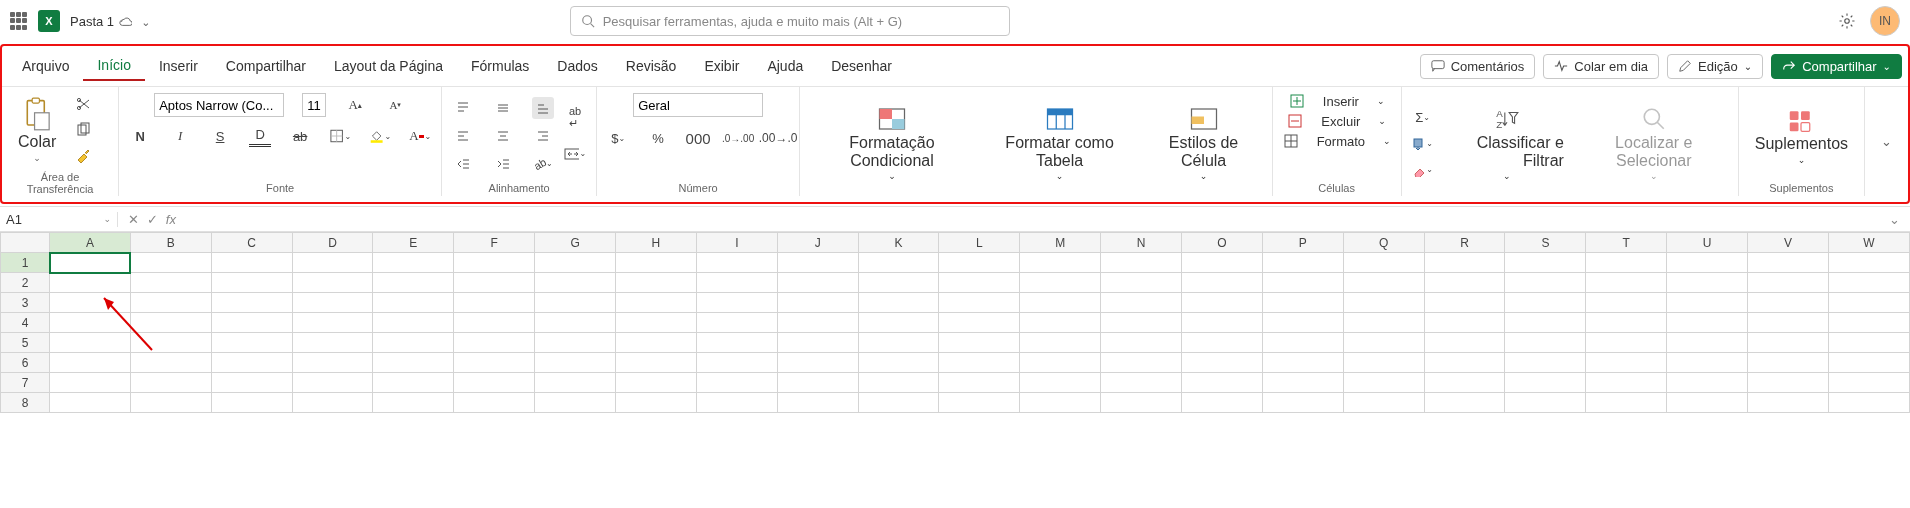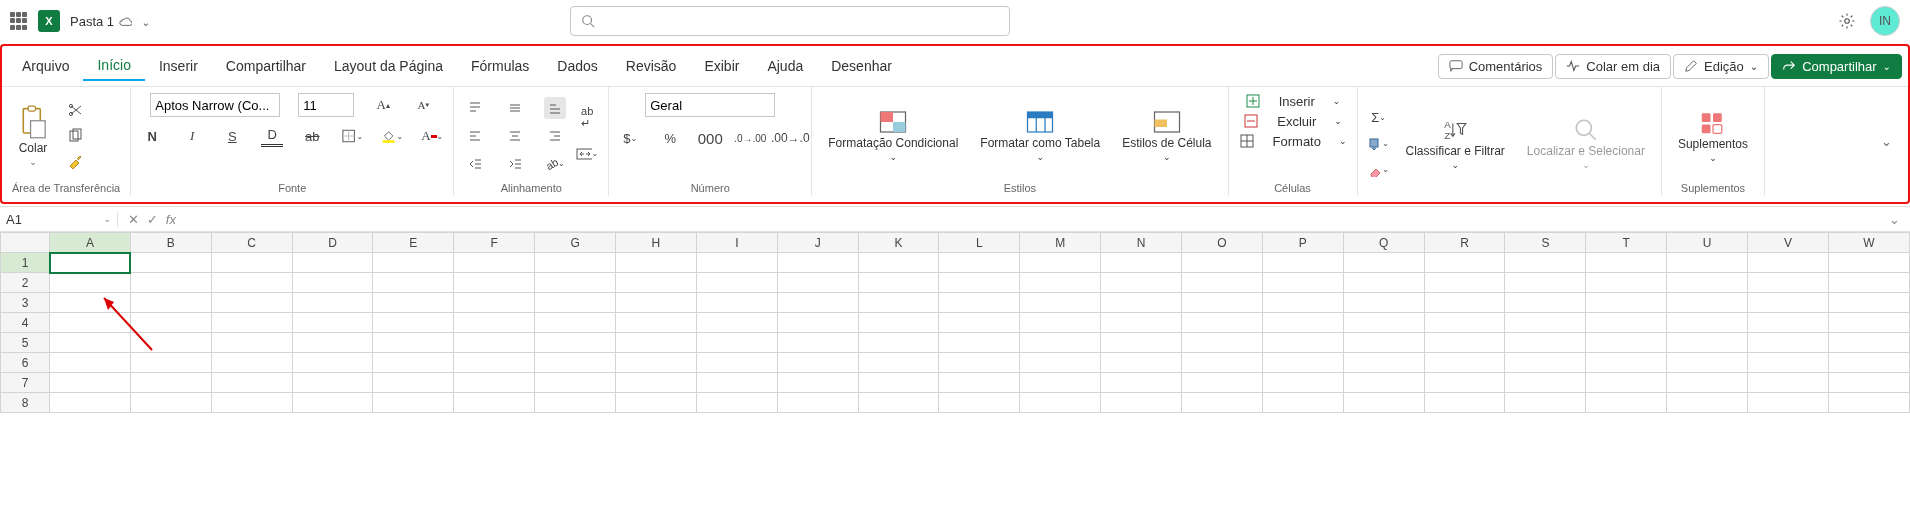--- a/index.html
+++ b/index.html
@@ -7,38 +7,38 @@
 
 
 .titlebar { display: flex; align-items: center; height: 42px; padding: 0 10px; gap: 10px; }
 .app-launcher { width: 18px; height: 18px; display: flex; flex-wrap: wrap; gap: 1px; cursor: pointer; }
 .app-launcher span { width: 5px; height: 5px; background: #666; border-radius: 1px; }
 .xl-icon { width: 22px; height: 22px; background: #107c41; color: #fff; font-size: 11px; font-weight: bold; display: flex; align-items: center; justify-content: center; border-radius: 3px; }
 .doc-title-chevron { color: #666; font-size: 11px; margin-left: 6px; }
 .search-box { margin: 0 auto; width: 440px; height: 30px; border: 1px solid #c7c7c7; border-radius: 4px; display: flex; align-items: center; padding: 0 10px; color: #888; gap: 8px; }
 .titlebar-right { margin-left: auto; display: flex; align-items: center; gap: 14px; }
 .gear { color: #555; }
-.avatar { width: 30px; height: 30px; border: 1px solid #ccc; border-radius: 50%; display: flex; align-items: center; justify-content: center; font-size: 12px; color: #555; background: #5eead4; }
+.avatar { width: 30px; height: 30px; border: 1px solid #ccc; border-radius: 50%; display: flex; align-items: center; justify-content: center; font-size: 12px; color: #555; background: #fdba74; }
 
 
 .tabbar-wrap { border: 2px solid #e11; border-radius: 4px; margin: 2px 0; padding-bottom: 6px; }
 .tabbar { display: flex; align-items: center; height: 40px; padding: 0 6px; }
 .tab { padding: 6px 14px; font-size: 14px; cursor: pointer; }
-.tab.active { border-bottom: 2px solid #0ea5e9; color: #107c41; }
-.tabbar-right { margin-left: auto; display: flex; gap: 2px; }
+.tab.active { border-bottom: 2px solid #b91c1c; color: #107c41; }
+.tabbar-right { margin-left: auto; display: flex; gap: 8px; }
 .pill { border: 1px solid #c7c7c7; border-radius: 4px; padding: 4px 10px; display: flex; align-items: center; gap: 6px; font-size: 13px; cursor: pointer; background: #fff; }
 .pill.green { background: #107c41; color: #fff; border-color: #107c41; }
 
 
 .ribbon { display: flex; align-items: stretch; height: 110px; border-top: 1px solid #e4e4e4; }
 .group { display: flex; flex-direction: column; border-right: 1px solid #e4e4e4; padding: 6px 10px 2px 10px; }
 .group-body { flex: 1; display: flex; align-items: center; gap: 10px; }
 .group-label { text-align: center; font-size: 11px; color: #666; padding-top: 4px; }
 .icobtn { display: flex; flex-direction: column; align-items: center; gap: 2px; cursor: pointer; padding: 2px 6px; }
-.icobtn .lbl { font-size: 12px; }
+.icobtn .lbl { font-size: 16px; }
 .mini { width: 22px; height: 22px; display: flex; align-items: center; justify-content: center; cursor: pointer; color: #444; }
 .col { display: flex; flex-direction: column; gap: 4px; }
 .row { display: flex; align-items: center; gap: 18px; }
 select, .selbox { border: 1px solid #c7c7c7; height: 24px; padding: 0 4px; font-size: 13px; background: #fff; }
 svg { display: block; }
 .ribbon-expand { margin-left: auto; display: flex; align-items: center; padding: 0 16px; color: #666; cursor: pointer; }
 
 
 .formulabar { display: flex; align-items: center; height: 26px; border-top: 1px solid #e0e0e0; border-bottom: 1px solid #e0e0e0; }
 .namebox { width: 118px; border-right: 1px solid #e0e0e0; padding: 0 6px; display: flex; align-items: center; justify-content: space-between; }
@@ -81,20 +81,21 @@
     <svg width="14" height="14" viewBox="0 0 16 16" style="display:inline;vertical-align:-2px">
         <path d="M4 9a3 3 0 013-3 4 4 0 017 2 2.5 2.5 0 01-.5 5H5a3 3 0 01-1-5.8" fill="none" stroke="#555" stroke-width="1"></path>
       </svg>
     <span class="doc-title-chevron">⌄</span>
   </div>
   <div class="search-box">
     <svg width="14" height="14" viewBox="0 0 16 16">
         <circle cx="7" cy="7" r="5" fill="none" stroke="#888" stroke-width="1.3"></circle>
         <line x1="11" y1="11" x2="15" y2="15" stroke="#888" stroke-width="1.3"></line>
       </svg>
+    <span style="color:#888">Pesquisar ferramentas, ajuda e muito mais (Alt + G)</span>
   </div>
   <div class="titlebar-right">
     <svg width="18" height="18" viewBox="0 0 24 24" class="gear">
         <circle cx="12" cy="12" r="3" fill="none" stroke="#555" stroke-width="1.5"></circle>
         <path d="M12 2v3M12 19v3M2 12h3M19 12h3M4.9 4.9l2.1 2.1M17 17l2.1 2.1M4.9 19.1l2.1-2.1M17 7l2.1-2.1" stroke="#555" stroke-width="1.5"></path>
       </svg>
     <div class="avatar">
         <span>IN</span>
       </div>
   </div>
@@ -180,21 +181,21 @@
             </div>
         </div>
       </div>
       <div class="group-label">Área de Transferência</div>
     </div>
 
     <div class="group">
       <div class="group-body col" style="flex:1;gap:8px">
         <div class="row">
           <input class="selbox" style="width: 130px;" readonly="" value="Aptos Narrow (Co...">
-          <input class="selbox" style="width: 56px;" readonly="" value="11">
+          <input class="selbox" style="width: 24px;" readonly="" value="11">
           <div class="mini" style="font-family:serif">A<sup style="font-size:8px">▴</sup></div>
           <div class="mini" style="font-family:serif;font-size:11px">A<sup style="font-size:7px">▾</sup></div>
         </div>
         <div class="row">
           <div class="mini" style="font-weight:bold">N</div>
           <div class="mini" style="font-style:italic;font-family:serif">I</div>
           <div class="mini" style="text-decoration:underline">S</div>
           <div class="mini" style="border-bottom:3px double #333;line-height:12px">D</div>
           <div class="mini" style="text-decoration:line-through">ab</div>
           <div class="mini">
@@ -347,21 +348,20 @@
         </div>
         <div class="icobtn">
           <svg width="30" height="26" viewBox="0 0 24 20">
               <rect x="2" y="2" width="20" height="16" fill="none" stroke="#666"></rect>
               <rect x="2" y="8" width="10" height="6" fill="#f0c060"></rect>
             </svg>
           <span class="lbl" style="text-align:center;line-height:1.1">Estilos de Célula</span>
             <span style="font-size:9px">⌄</span>
         </div>
       </div>
-      <div class="group-label">Estilos</div>
     </div>
 
     <div class="group">
       <div class="group-body col" style="gap:4px">
         <div class="row">
             <svg width="16" height="16">
               <rect x="2" y="2" width="12" height="12" fill="none" stroke="#1a8a4a"></rect>
               <line x1="8" y1="4" x2="8" y2="12" stroke="#1a8a4a"></line>
               <line x1="4" y1="8" x2="12" y2="8" stroke="#1a8a4a"></line>
             </svg>

